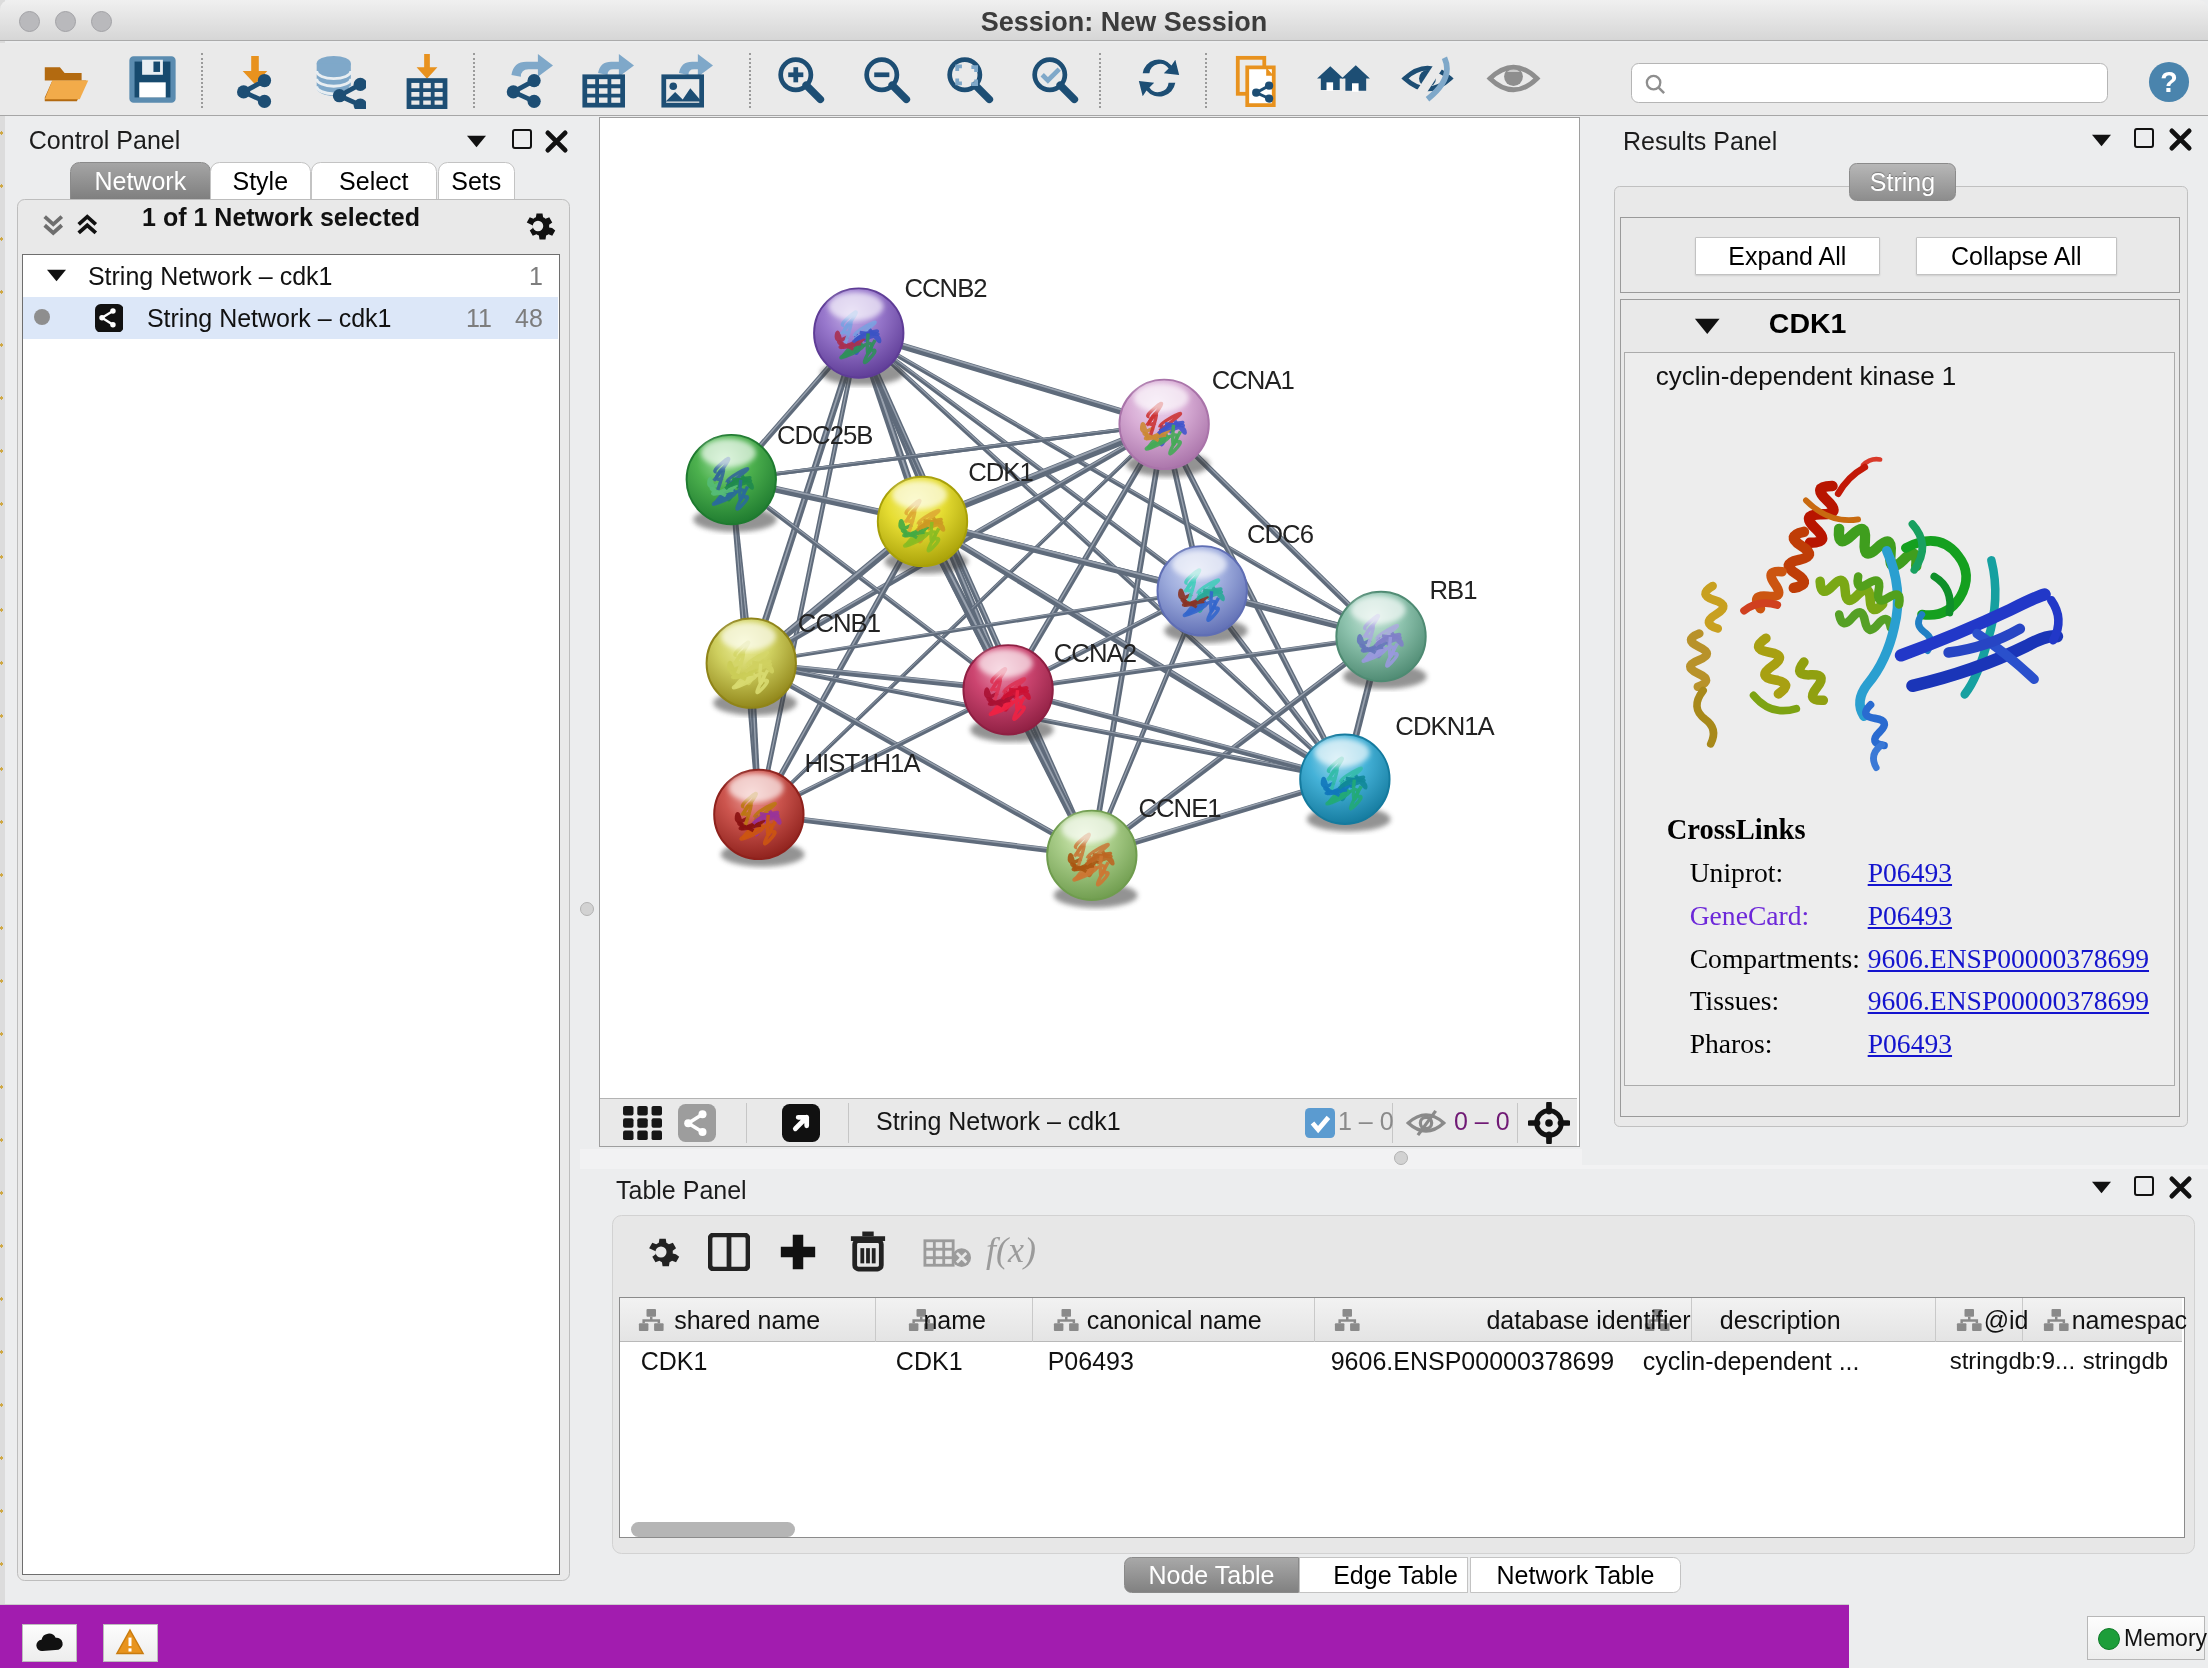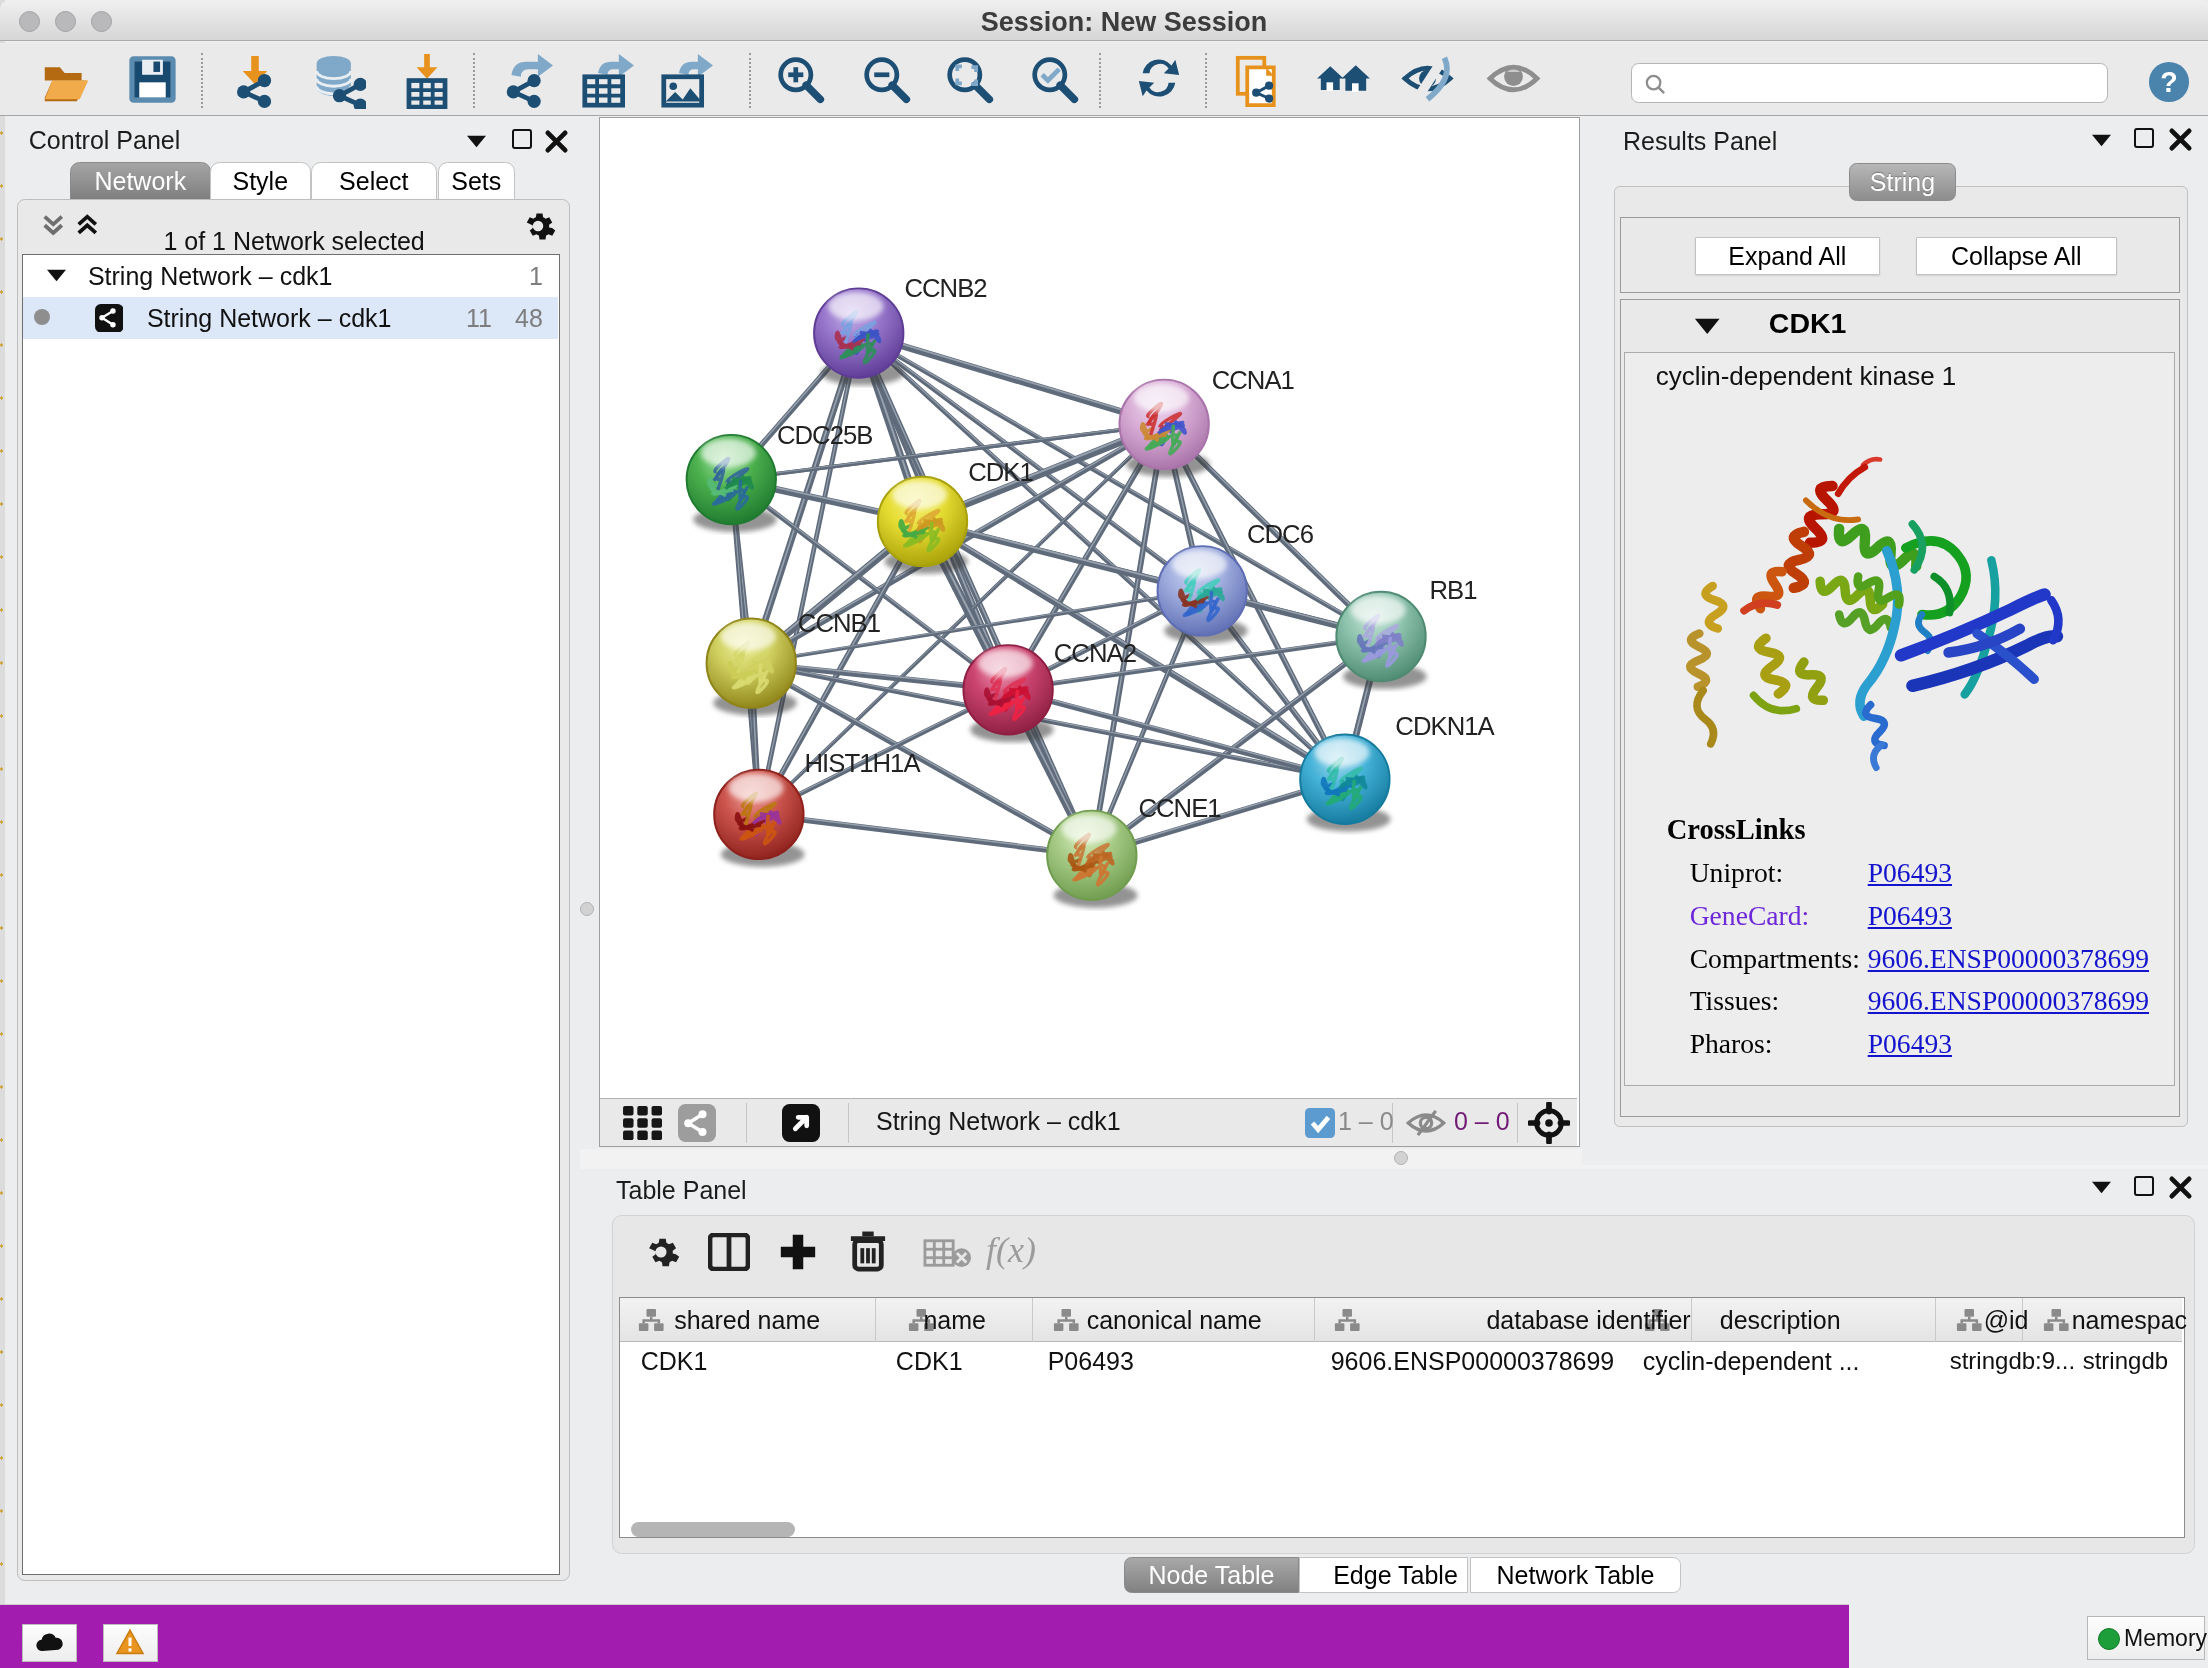--- a/index.html
+++ b/index.html
@@ -229,21 +229,21 @@
   <div class="tab" style="left:307px;top:44px;width:126px;">Select</div>
   <div class="tab" style="left:434px;top:44px;width:77px;">Sets</div>
   <div id="cpbox">
     <div class="abs" style="left:0;top:0;width:549px;height:53px;font-size:25px;color:#111;">
       <svg class="abs" style="left:21px;top:11.4px;" width="28.5" height="28.5" viewBox="0 0 30 30">
           <path d="M6,6 l9,8 9,-8 M6,15 l9,8 9,-8" stroke="#6e6e6e" stroke-width="4" fill="none"></path>
         </svg>
       <svg class="abs" style="left:55px;top:11.4px;" width="28.5" height="28.5" viewBox="0 0 30 30">
           <path d="M6,14 l9,-8 9,8 M6,23 l9,-8 9,8" stroke="#111" stroke-width="4" fill="none"></path>
         </svg>
-      <span class="abs" style="left:124px;top:27px;width:304px;text-align:center;">1 of 1 Network selected</span>
+      <span class="abs" style="left:124px;top:3px;width:304px;font-weight:bold;">1 of 1 Network selected</span>
       <svg class="abs" style="left:502px;top:7.6px;" width="36" height="36" viewBox="0 0 24 24">
           <path fill="#111" d="M12,8.5a3.5,3.5 0 1 0 0,7 3.5,3.5 0 1 0 0,-7zm9.4,4.9l2.1,1.6-2,3.5-2.5-1a8,8 0 0 1-1.6,0.9l-0.4,2.6h-4l-0.4-2.6a8,8 0 0 1-1.6-0.9l-2.5,1-2-3.5,2.1-1.6a8,8 0 0 1 0-1.8L4.5,9.6l2-3.5,2.5,1a8,8 0 0 1 1.6-0.9L11,3.6h4l0.4,2.6a8,8 0 0 1 1.6,0.9l2.5-1,2,3.5-2.1,1.6a8,8 0 0 1 0,1.8z"></path>
         </svg>
     </div>
     <div id="cplist">
       <div class="trow" style="top:0;background:#fff;">
         <svg class="abs" style="left:21px;top:11.4px;" width="25" height="19" viewBox="0 0 26 20">
             <polygon points="3,4 23,4 13,16" fill="#111"></polygon>
           </svg>
         <span class="abs" style="left:65px;top:6.7px;">String Network – cdk1</span>

